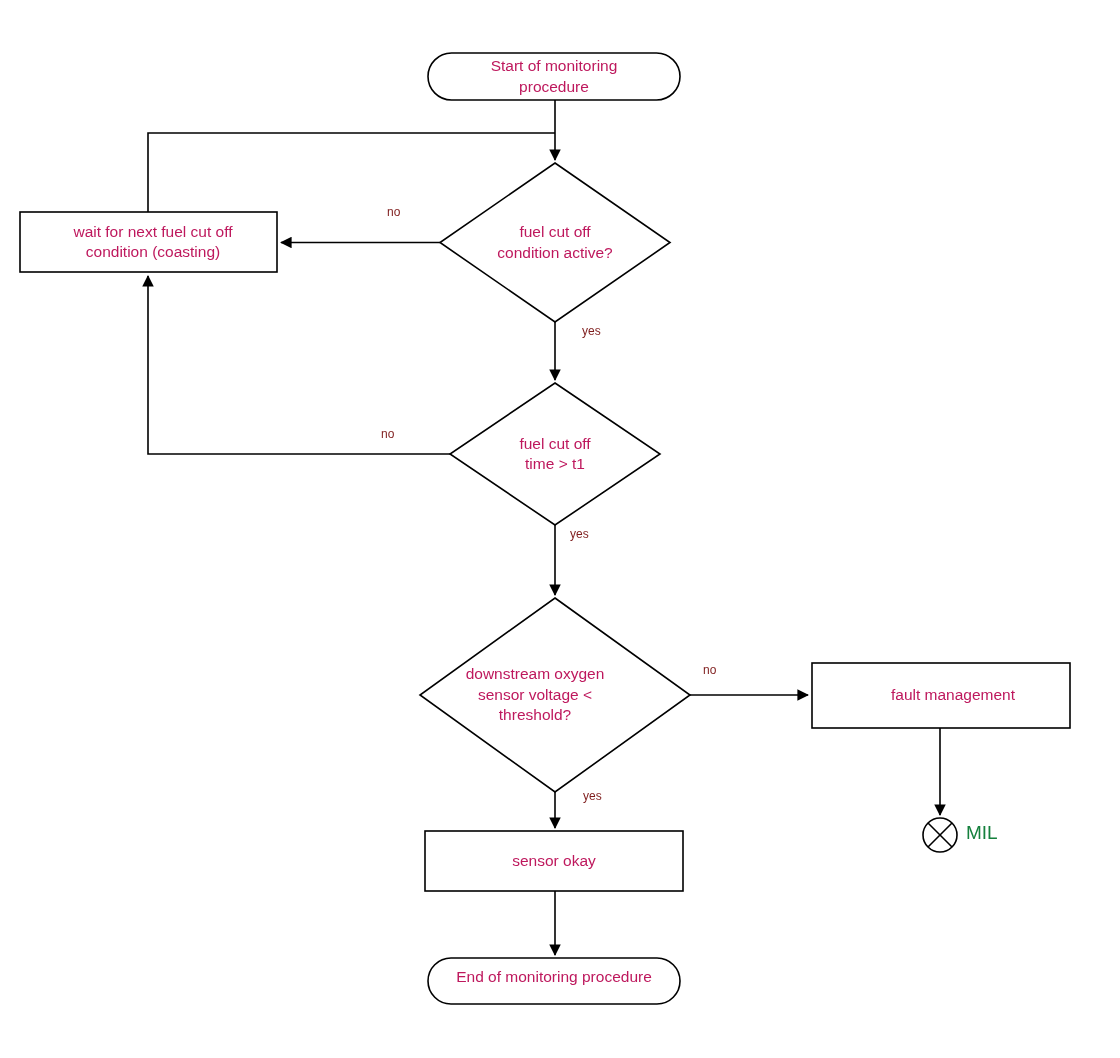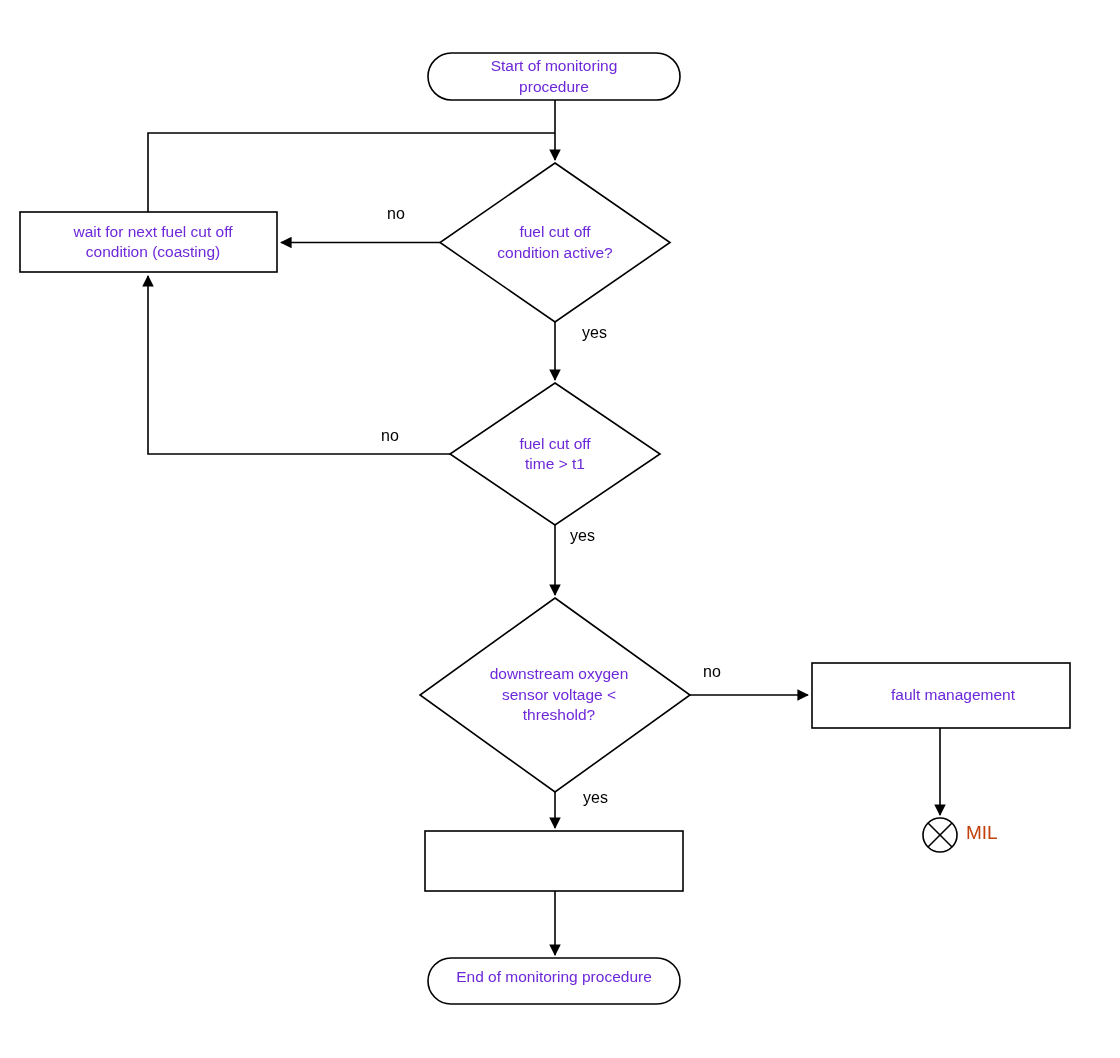--- a/index.html
+++ b/index.html
@@ -27,34 +27,34 @@
     height: 1058px;
   }
   .node-label {
     position: absolute;
     display: flex;
     align-items: center;
     justify-content: center;
     text-align: center;
     line-height: 1.32;
     font-size: 15.5px;
-    color: #6d28d9;
+    color: #be185d;
     white-space: pre-line;
     pointer-events: none;
   }
   .edge-label {
     position: absolute;
-    font-size: 16px;
-    color: #000000;
+    font-size: 12px;
+    color: #7f1d1d;
     white-space: nowrap;
   }
   .mil-label {
     position: absolute;
     font-size: 19px;
-    color: #c2410c;
+    color: #15803d;
     white-space: nowrap;
   }
 </style>
 </head>
 <body>
 
 <div id="flow-root">
 
   <svg id="flow-svg" viewBox="0 0 1120 1058" xmlns="http://www.w3.org/2000/svg">
 
@@ -114,26 +114,27 @@
 
   <div class="node-label" style="left:20px; top:212px; width:266px; height:60px;">wait for next fuel cut off
 condition (coasting)</div>
 
   <div class="node-label" style="left:440px; top:163px; width:230px; height:159px;">fuel cut off
 condition active?</div>
 
   <div class="node-label" style="left:450px; top:383px; width:210px; height:142px;">fuel cut off
 time &gt; t1</div>
 
-  <div class="node-label" style="left:424px; top:598px; width:270px; height:194px;">downstream oxygen
+  <div class="node-label" style="left:400px; top:598px; width:270px; height:194px;">downstream oxygen
 sensor voltage &lt;
 threshold?</div>
 
   <div class="node-label" style="left:812px; top:663px; width:258px; height:65px;margin-left:12px;">fault management</div>
 
+  <div class="node-label" style="left:425px; top:831px; width:258px; height:60px;">sensor okay</div>
 
   <div class="node-label" style="left:428px; top:958px; width:252px; height:38px;">End of monitoring procedure</div>
 
   <div class="edge-label" style="left:387px; top:205px;">no</div>
 
   <div class="edge-label" style="left:582px; top:324px;">yes</div>
 
   <div class="edge-label" style="left:381px; top:427px;">no</div>
 
   <div class="edge-label" style="left:570px; top:527px;">yes</div>

